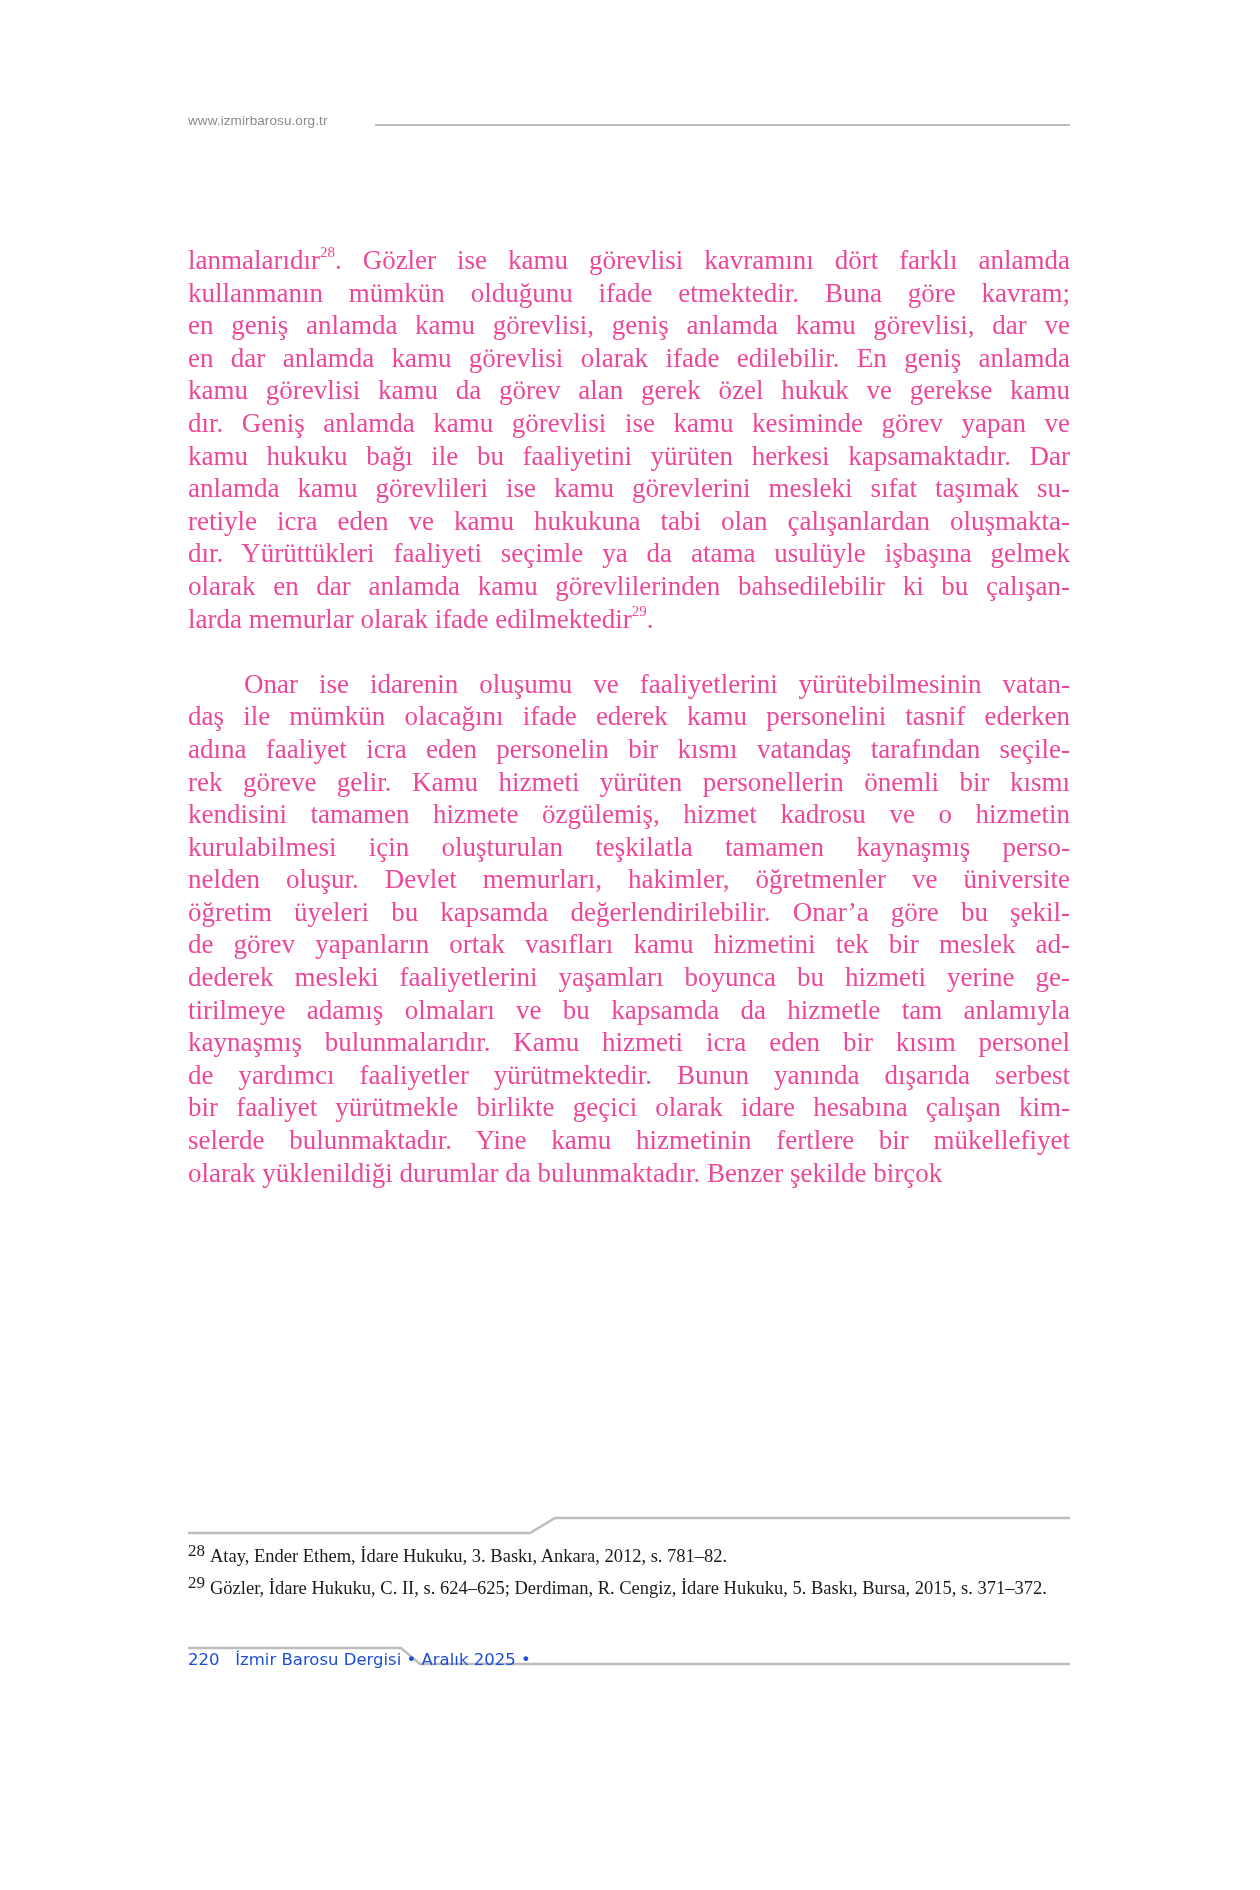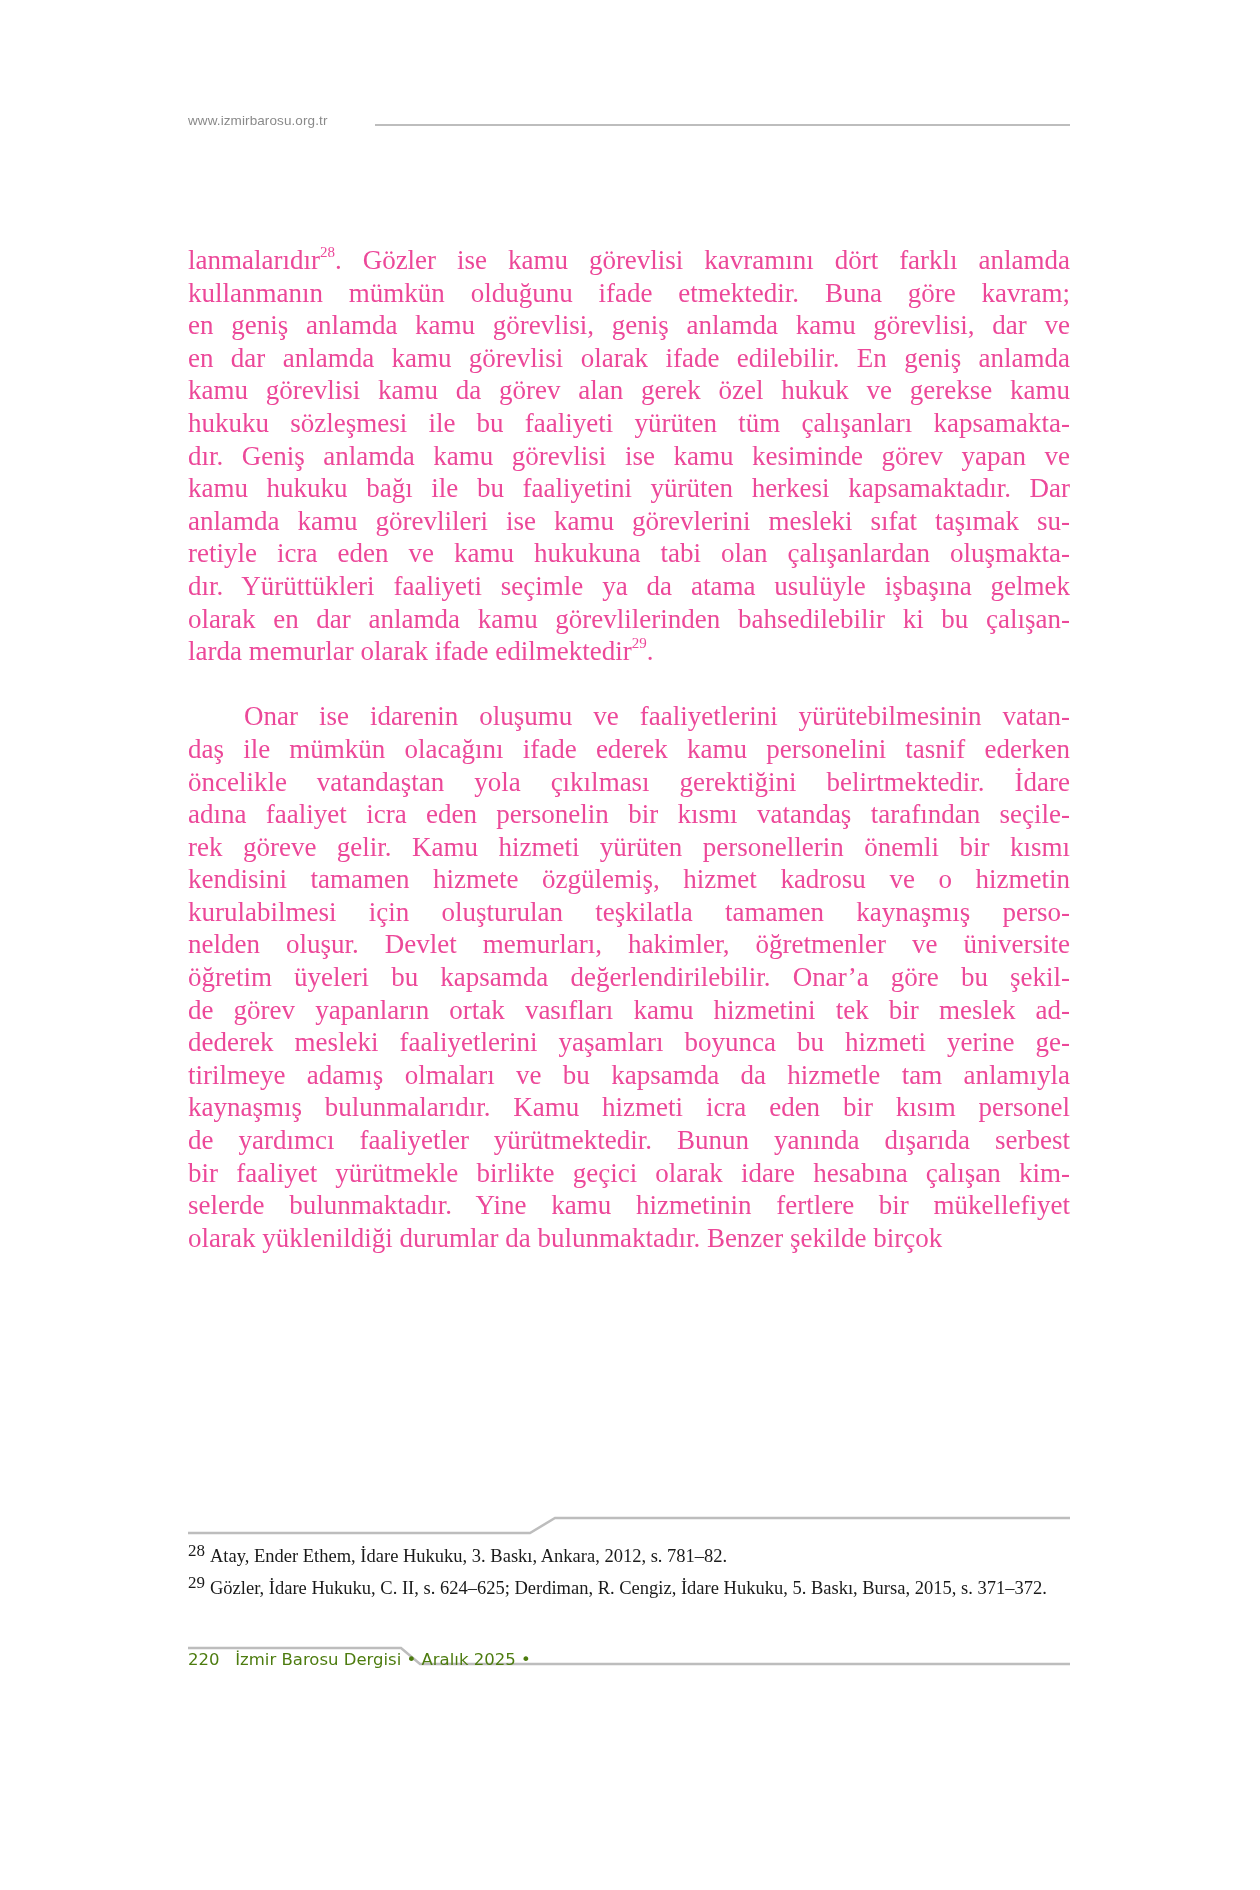--- a/index.html
+++ b/index.html
@@ -16,51 +16,49 @@
     .para2 { margin-top: 32.6px !important; }
     sup { font-size: 15px; line-height: 0; vertical-align: super; position: relative; top: -2px; }
 
     .divider { position: absolute; left: 188px; top: 1510px; width: 882px; height: 30px; }
     .footnotes { position: absolute; left: 188px; top: 1543px; width: 882px; font-family: "Liberation Serif", serif; font-size: 18.5px; color: #1a1a1a; line-height: 26px; }
     .fn { position: relative; padding-left: 22px; margin: 0 0 6px 0; text-align: justify; }
     .fn .num { position: absolute; left: 0; top: -5px; font-size: 17px; }
     .fn .txt { display: inline; }
 
     .footer { position: absolute; left: 188px; top: 1640px; width: 882px; height: 40px; }
-    .footer-text { position: absolute; left: 0; top: 10px; font-family: "DejaVu Sans", sans-serif; font-size: 16.5px; color: #4d7c0f; white-space: nowrap; }
+    .footer-text { position: absolute; left: 0; top: 10px; font-family: "DejaVu Sans", sans-serif; font-size: 16.5px; color: #1d4ed8; white-space: nowrap; }
     .footer-svg { position: absolute; left: 0; top: 0; width: 882px; height: 40px; }
   </style>
 </head>
 <body>
 
 <div class="header">
   <span class="header-url">www.izmirbarosu.org.tr</span>
   <div class="header-rule"></div>
 </div>
 
 <div class="body-text">
   <p id="para1">
       <span class="line"><span>lanmalarıdır</span><sup>28</sup><span>. Gözler ise kamu görevlisi kavramını dört farklı anlamda</span></span>
       <span class="line"><span>kullanmanın mümkün olduğunu ifade etmektedir. Buna göre kavram;</span></span>
       <span class="line"><span>en geniş anlamda kamu görevlisi, geniş anlamda kamu görevlisi, dar ve</span></span>
       <span class="line"><span>en dar anlamda kamu görevlisi olarak ifade edilebilir. En geniş anlamda</span></span>
       <span class="line"><span>kamu görevlisi kamu da görev alan gerek özel hukuk ve gerekse kamu</span></span>
-      <span class="line"><span>hukuku sözleşmesi ile bu faaliyeti yürüten tüm çalışanları kapsamakta-</span></span>
       <span class="line"><span>dır. Geniş anlamda kamu görevlisi ise kamu kesiminde görev yapan ve</span></span>
       <span class="line"><span>kamu hukuku bağı ile bu faaliyetini yürüten herkesi kapsamaktadır. Dar</span></span>
       <span class="line"><span>anlamda kamu görevlileri ise kamu görevlerini mesleki sıfat taşımak su-</span></span>
       <span class="line"><span>retiyle icra eden ve kamu hukukuna tabi olan çalışanlardan oluşmakta-</span></span>
       <span class="line"><span>dır. Yürüttükleri faaliyeti seçimle ya da atama usulüyle işbaşına gelmek</span></span>
       <span class="line"><span>olarak en dar anlamda kamu görevlilerinden bahsedilebilir ki bu çalışan-</span></span>
       <span class="line last"><span>larda memurlar olarak ifade edilmektedir</span><sup>29</sup><span>.</span></span>
     </p>
   <p class="para2" id="para2">
       <span class="line indent"><span>Onar ise idarenin oluşumu ve faaliyetlerini yürütebilmesinin vatan-</span></span>
       <span class="line"><span>daş ile mümkün olacağını ifade ederek kamu personelini tasnif ederken</span></span>
-      <span class="line"><span>öncelikle vatandaştan yola çıkılması gerektiğini belirtmektedir. İdare</span></span>
       <span class="line"><span>adına faaliyet icra eden personelin bir kısmı vatandaş tarafından seçile-</span></span>
       <span class="line"><span>rek göreve gelir. Kamu hizmeti yürüten personellerin önemli bir kısmı</span></span>
       <span class="line"><span>kendisini tamamen hizmete özgülemiş, hizmet kadrosu ve o hizmetin</span></span>
       <span class="line"><span>kurulabilmesi için oluşturulan teşkilatla tamamen kaynaşmış perso-</span></span>
       <span class="line"><span>nelden oluşur. Devlet memurları, hakimler, öğretmenler ve üniversite</span></span>
       <span class="line"><span>öğretim üyeleri bu kapsamda değerlendirilebilir. Onar’a göre bu şekil-</span></span>
       <span class="line"><span>de görev yapanların ortak vasıfları kamu hizmetini tek bir meslek ad-</span></span>
       <span class="line"><span>dederek mesleki faaliyetlerini yaşamları boyunca bu hizmeti yerine ge-</span></span>
       <span class="line"><span>tirilmeye adamış olmaları ve bu kapsamda da hizmetle tam anlamıyla</span></span>
       <span class="line"><span>kaynaşmış bulunmalarıdır. Kamu hizmeti icra eden bir kısım personel</span></span>

